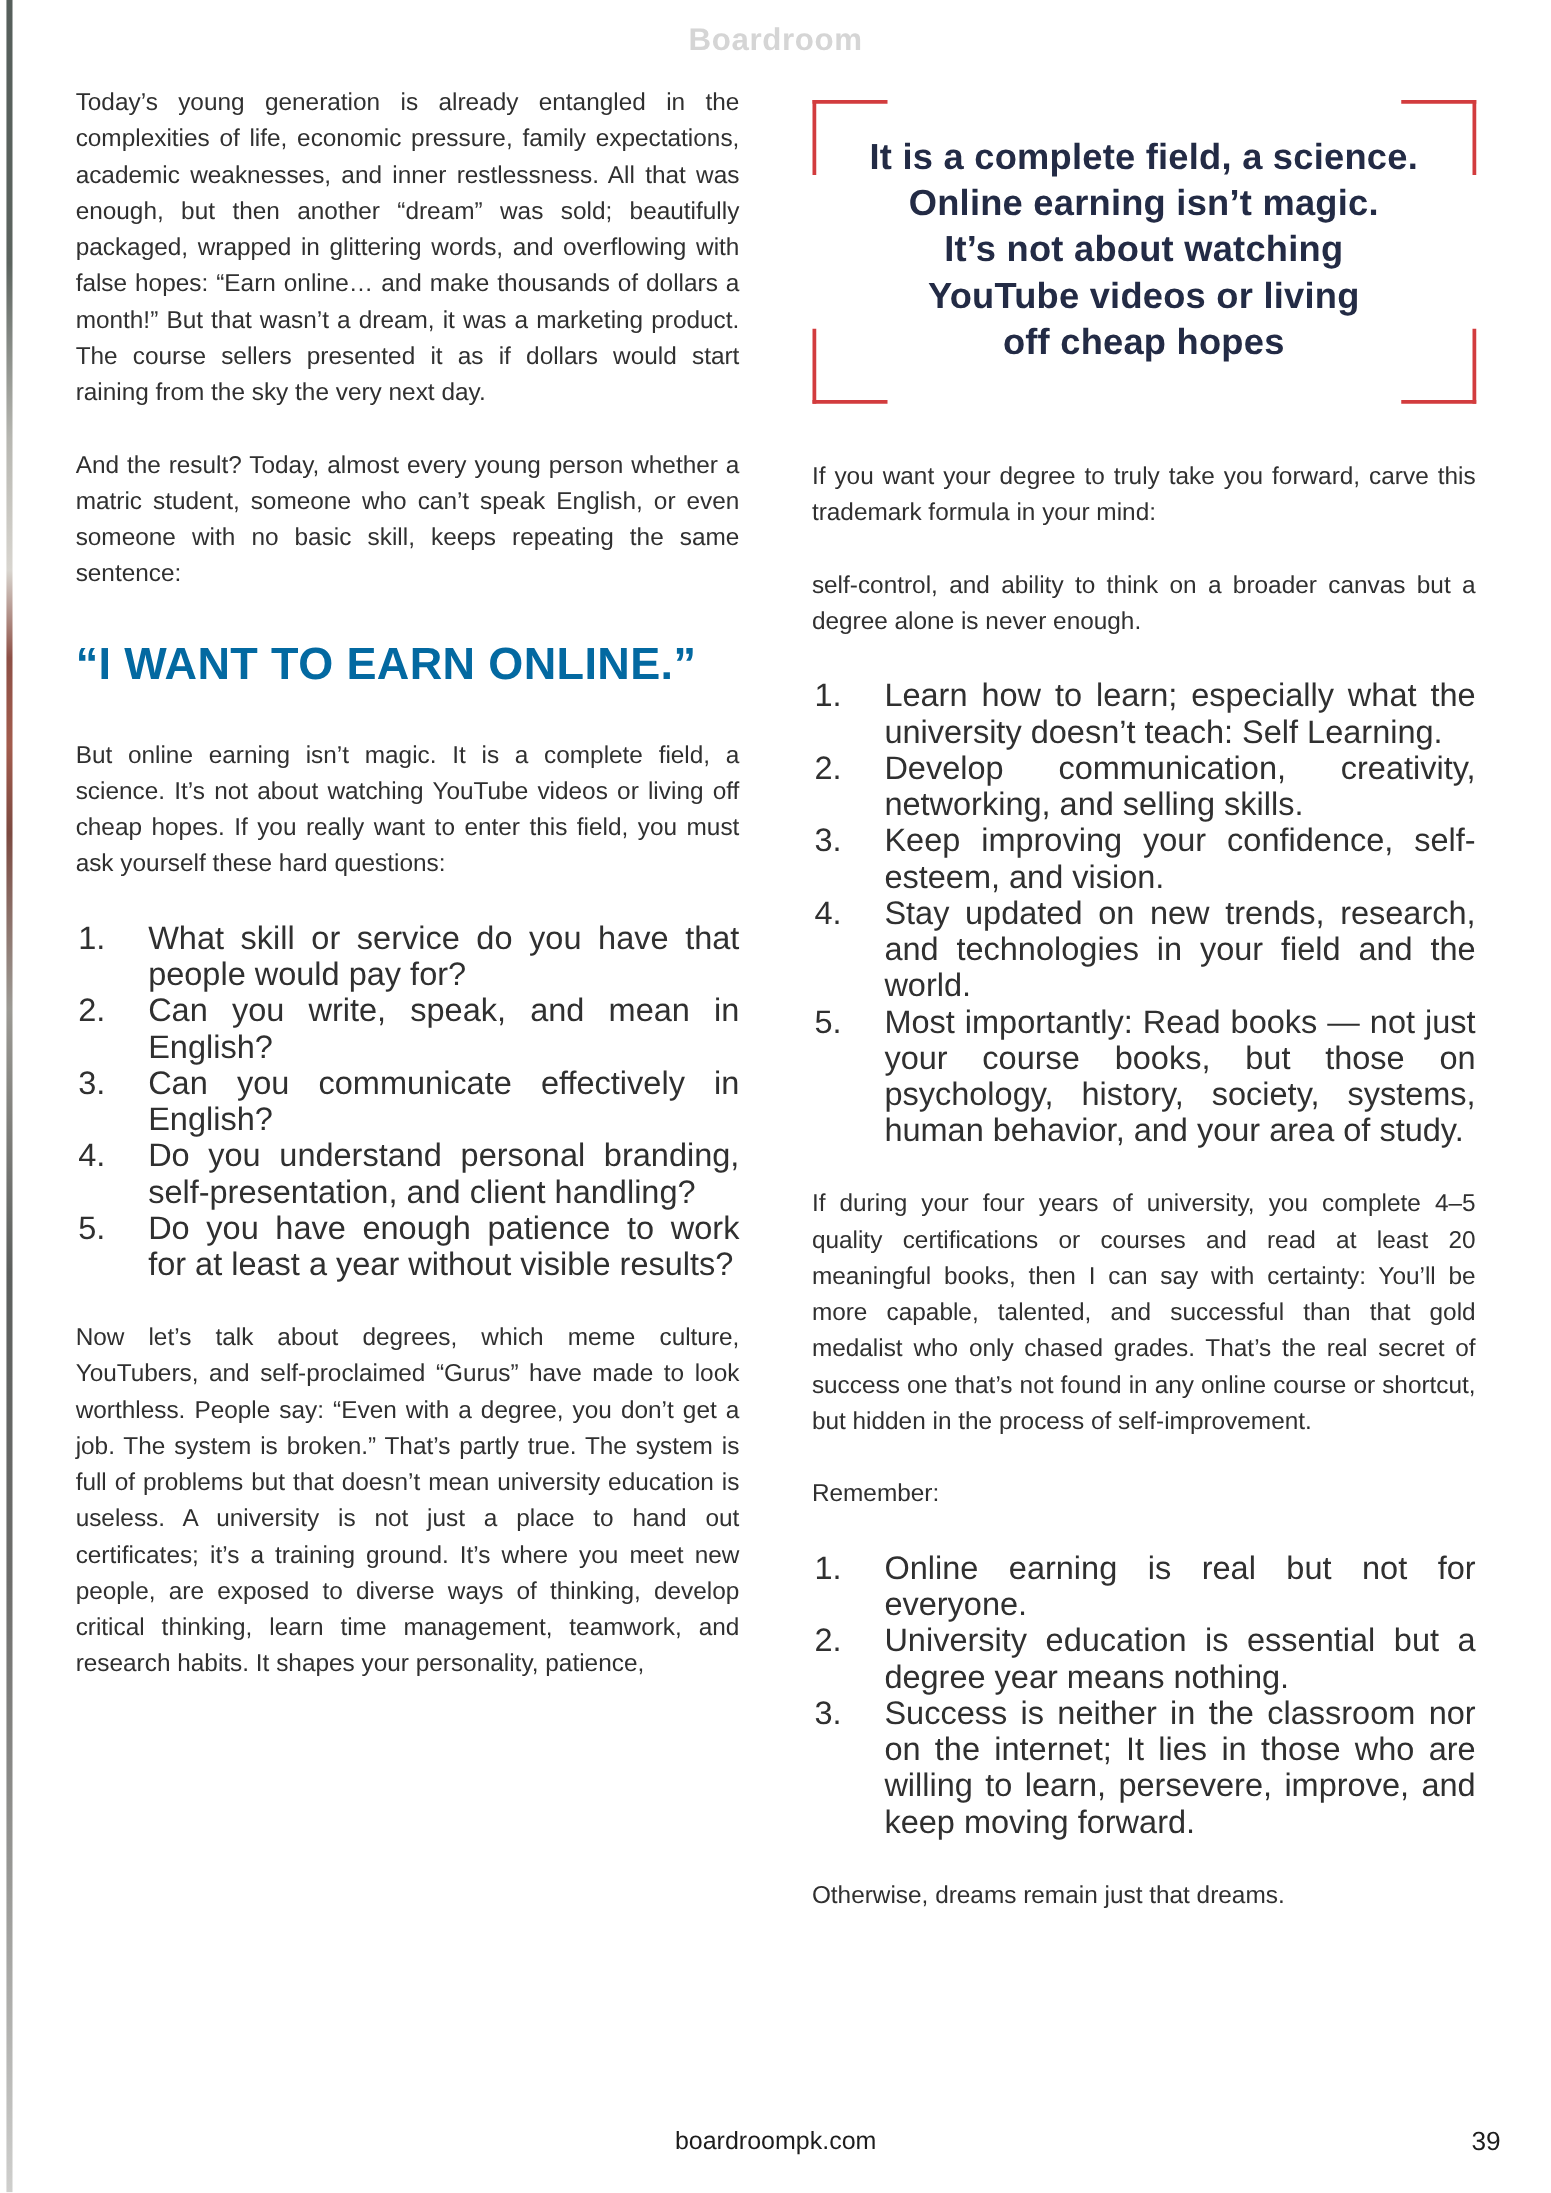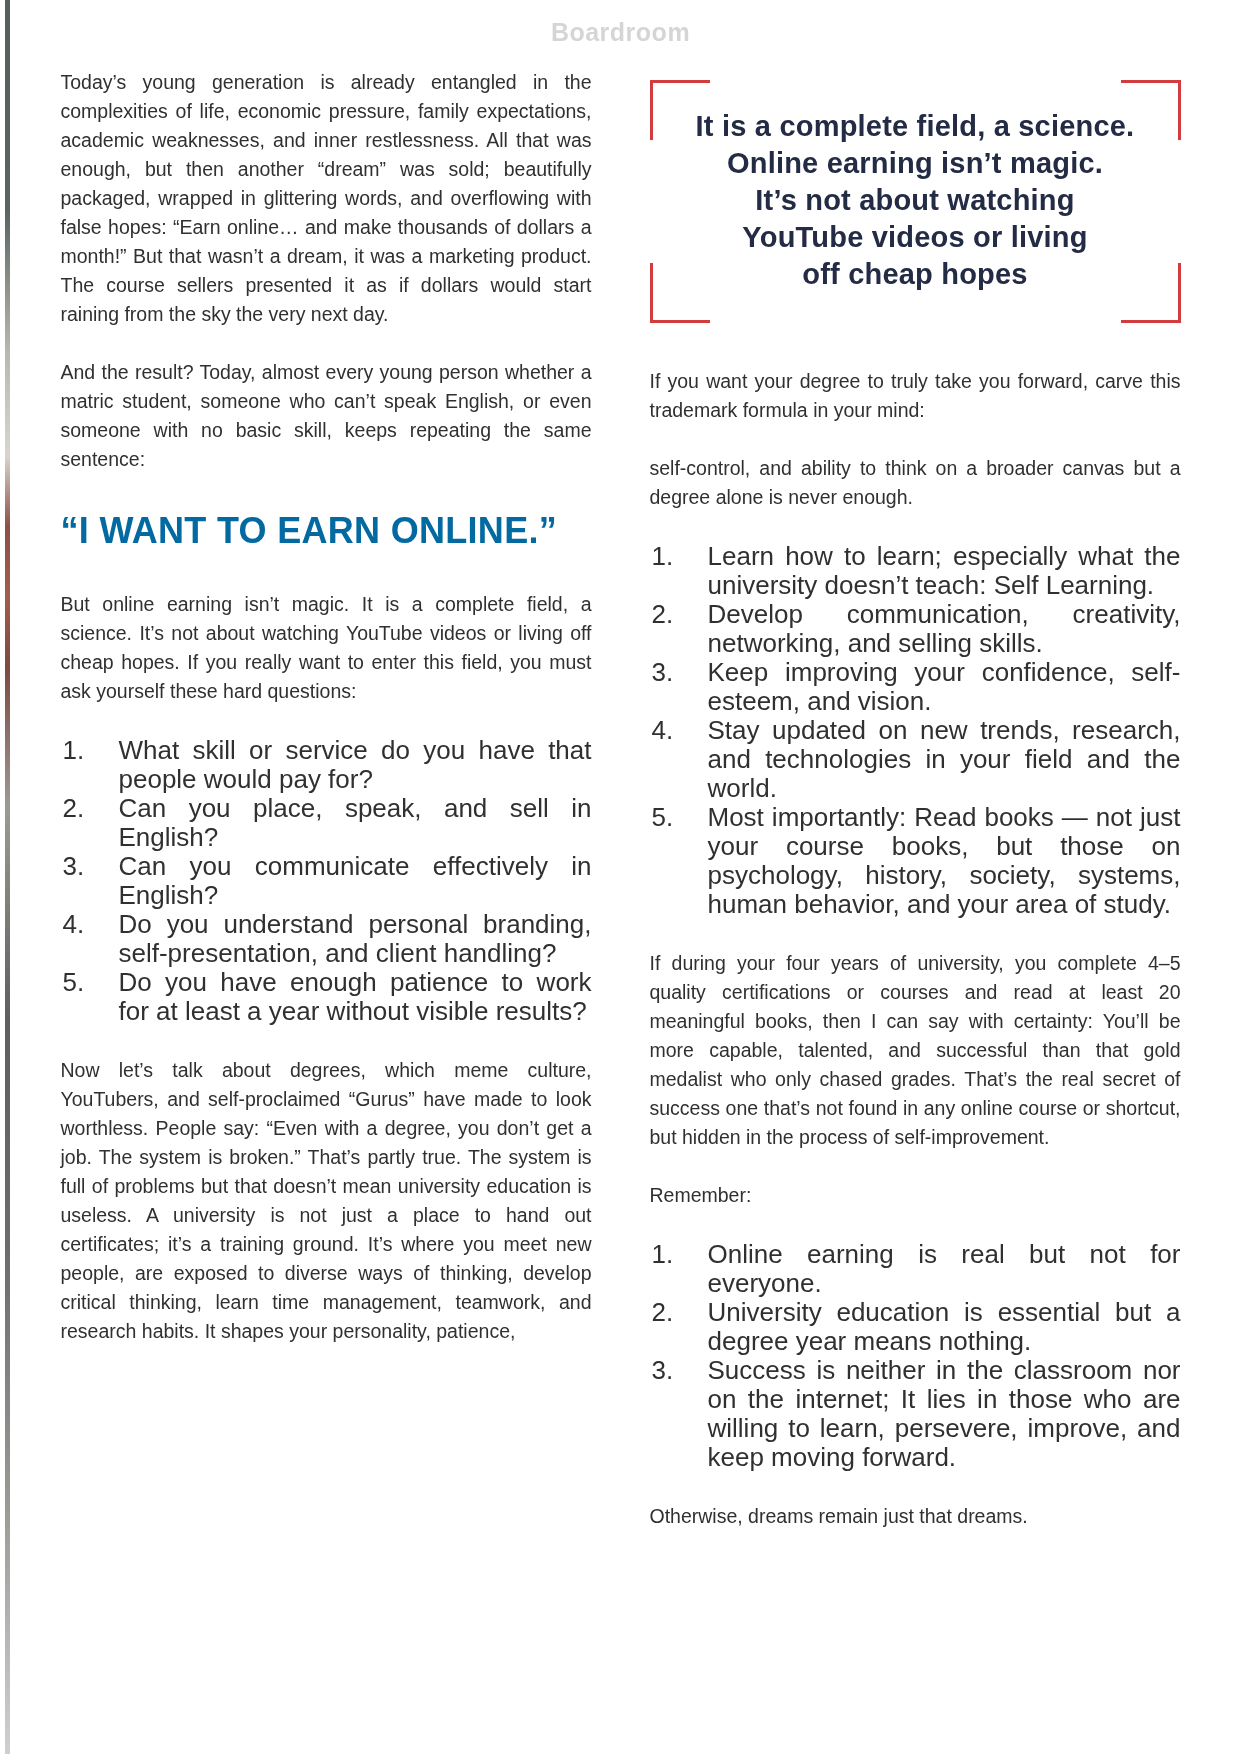--- a/index.html
+++ b/index.html
@@ -135,21 +135,21 @@
 
   <div class="columns">
 
     <section class="col">
       <p>Today’s young generation is already entangled in the complexities of life, economic pressure, family expectations, academic weaknesses, and inner restlessness. All that was enough, but then another “dream” was sold; beautifully packaged, wrapped in glittering words, and overflowing with false hopes: “Earn online… and make thousands of dollars a month!” But that wasn’t a dream, it was a marketing product. The course sellers presented it as if dollars would start raining from the sky the very next day.</p>
       <p>And the result? Today, almost every young person whether a matric student, someone who can’t speak English, or even someone with no basic skill, keeps repeating the same sentence:</p>
       <h1 class="headline">“I WANT TO EARN ONLINE.”</h1>
       <p>But online earning isn’t magic. It is a complete field, a science. It’s not about watching YouTube videos or living off cheap hopes. If you really want to enter this field, you must ask yourself these hard questions:</p>
       <ol class="num-list">
         <li>What skill or service do you have that people would pay for?</li>
-        <li>Can you place, speak, and sell in English?</li>
+        <li>Can you write, speak, and mean in English?</li>
         <li>Can you communicate effectively in English?</li>
         <li>Do you understand personal branding, self-presentation, and client handling?</li>
         <li>Do you have enough patience to work for at least a year without visible results?</li>
       </ol>
       <p>Now let’s talk about degrees, which meme culture, YouTubers, and self-proclaimed “Gurus” have made to look worthless. People say: “Even with a degree, you don’t get a job. The system is broken.” That’s partly true. The system is full of problems but that doesn’t mean university education is useless. A university is not just a place to hand out certificates; it’s a training ground. It’s where you meet new people, are exposed to diverse ways of thinking, develop critical thinking, learn time management, teamwork, and research habits. It shapes your personality, patience,</p>
     </section>
 
     <section class="col">
       <figure class="pull-quote" style="margin-left:0;margin-right:0;">
         <span class="corner tl"></span>
@@ -178,14 +178,18 @@
       <ol class="num-list">
         <li>Online earning is real but not for everyone.</li>
         <li>University education is essential but a degree year means nothing.</li>
         <li>Success is neither in the classroom nor on the internet; It lies in those who are willing to learn, persevere, improve, and keep moving forward.</li>
       </ol>
       <p>Otherwise, dreams remain just that dreams.</p>
     </section>
 
   </div>
 
+  <div class="footer">
+    <div class="footer-site">boardroompk.com</div>
+    <div class="page-number">39</div>
+  </div>
 
 </div>
 
 </body></html>

